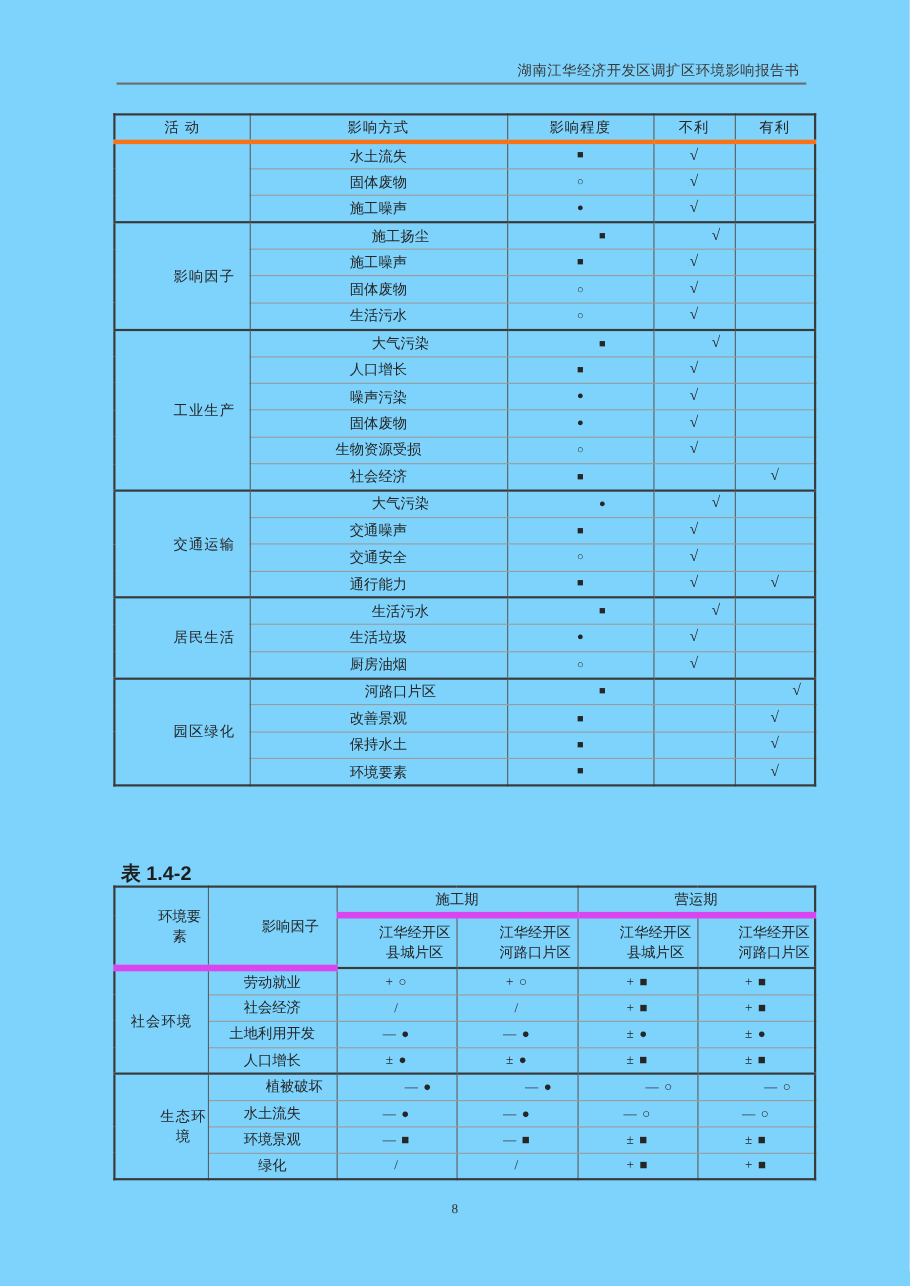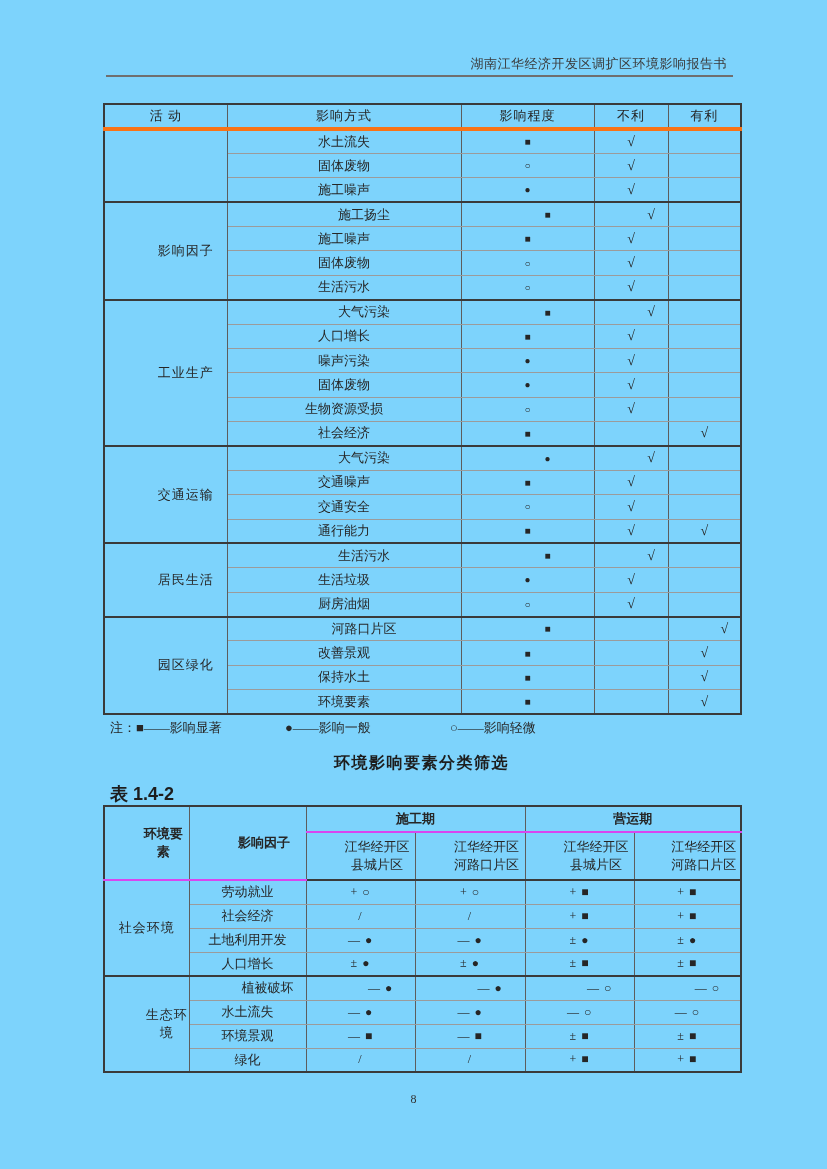--- a/index.html
+++ b/index.html
@@ -27,21 +27,21 @@
     border-top:1px solid #9b9b9b; border-bottom:1px solid #9b9b9b;
     padding:0; text-align:center; vertical-align:middle; font-weight:normal;
     overflow:hidden;
   }
   #table1 { left:103px; top:103px; width:637px; }
   #table1 thead tr { height:25px; }
   #table1 thead th { border-bottom:4px solid #f97316; letter-spacing:1px; }
   #table1 tbody tr { height:24.38px; }
   #table2 { left:103px; top:805px; width:637px; }
   #table2 thead tr.phase-row { height:26px; }
-  #table2 thead tr.phase-row th { border-bottom:2px solid #d946ef;font-weight:bold; }
+  #table2 thead tr.phase-row th { border-bottom:6px solid #d946ef; }
   #table2 thead tr.sub-row { height:48px; }
   #table2 thead tr.sub-row th, #table2 thead th.span-th { border-bottom:2px solid #3a3a3a;padding-left:33px; }
   #table2 tbody tr { height:24px; }
   tr.group-start td { border-top:2px solid #3a3a3a;padding-left:40px; }
   .sub-th { white-space:pre-line; line-height:1.4; font-size:13px; }
   .cat-cell { letter-spacing:1px; }
   .degree-cell { font-size:10px; }
   .check-cell { font-size:14px; }
   .value-cell { font-size:12px; letter-spacing:1px; }
   
@@ -234,29 +234,21 @@
         </tr>
         <tr>
           <td class="mode-cell">环境要素</td>
           <td class="degree-cell">■</td>
           <td class="check-cell"></td>
           <td class="check-cell">√</td>
         </tr>
       </tbody>
   </table>
 
-  <div class="note">
-    <span class="li0">
-      <span>注：</span><span>■——影响显著</span>
-    </span>
-    <span class="li1">●——影响一般</span>
-    <span class="li2">○——影响轻微</span>
-  </div>
-
-  <div class="section-title">环境影响要素分类筛选</div>
+
   <div class="table-label">表  1.4-2</div>
 
   <table class="tbl" id="table2">
     <colgroup>
       <col style="width:85px">
         <col style="width:117px">
         <col style="width:109px">
       <col style="width:110px">
         <col style="width:109px">
         <col style="width:107px">

